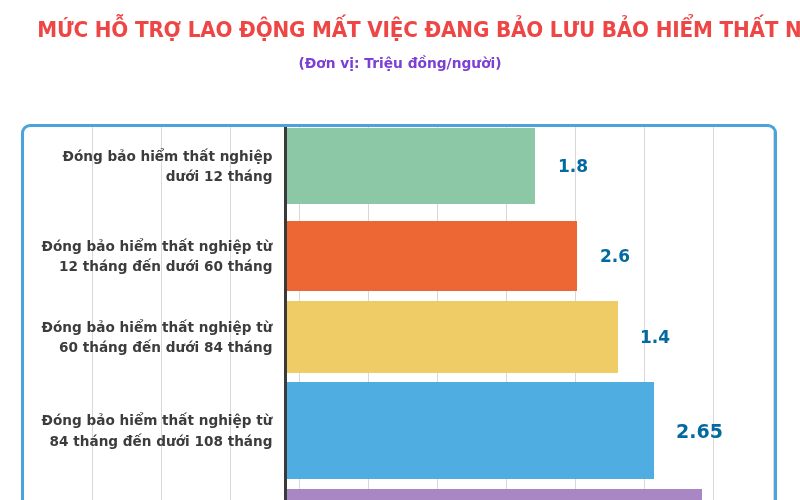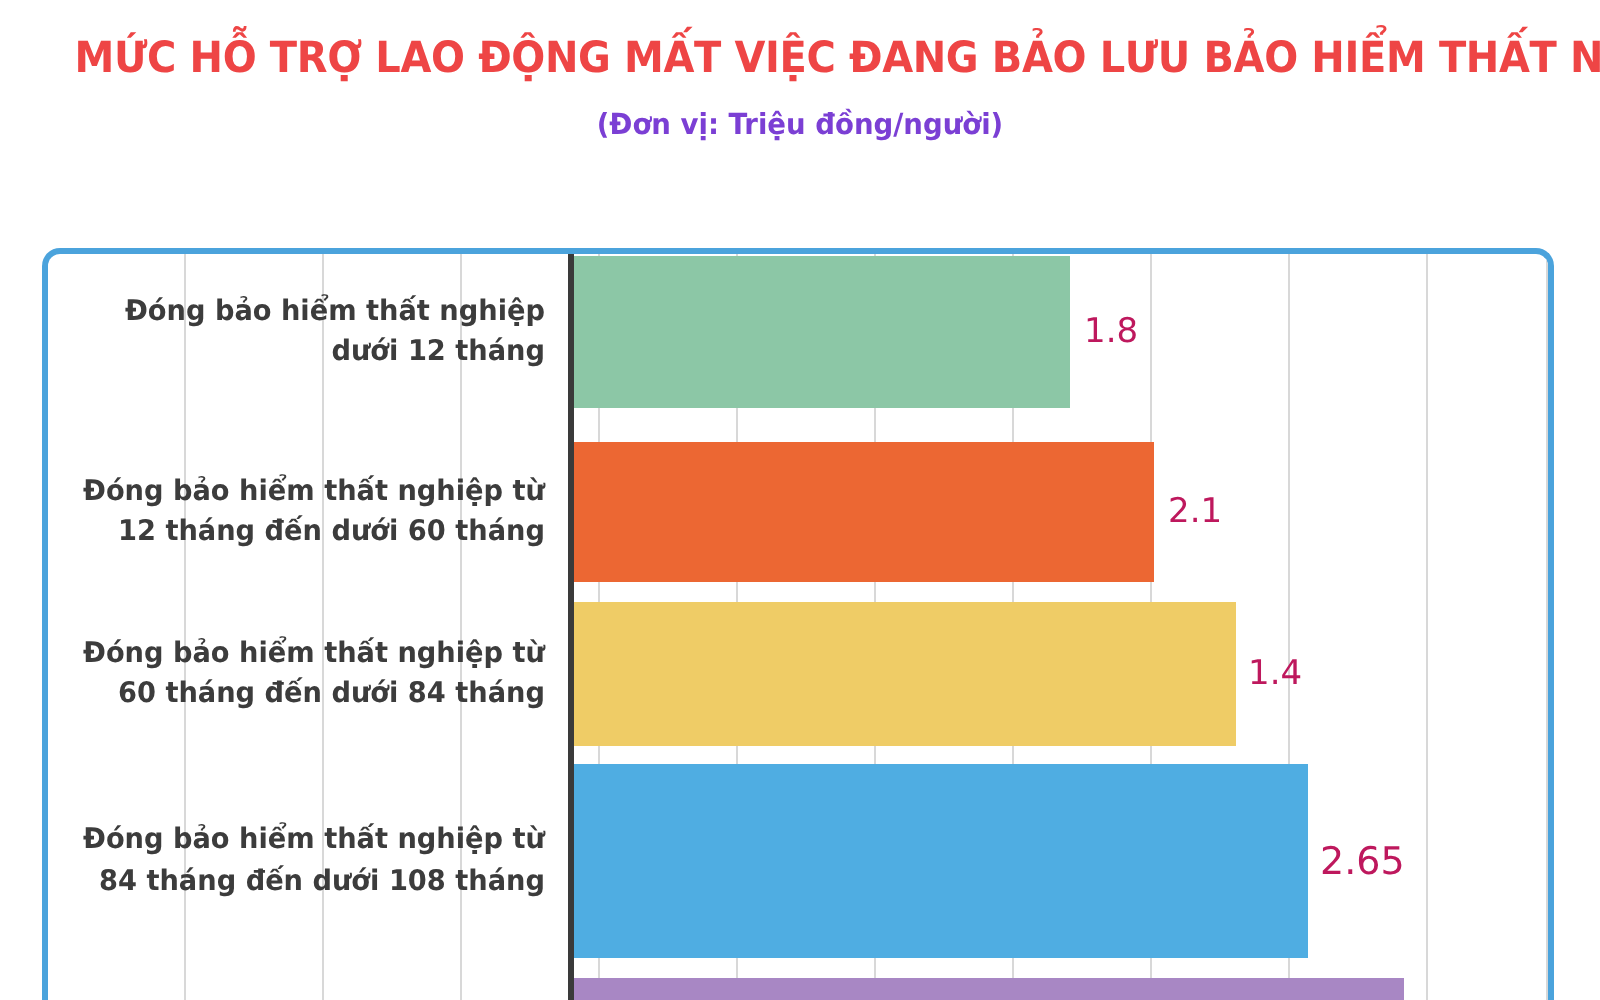--- a/index.html
+++ b/index.html
@@ -120,25 +120,26 @@
     transform: scaleX(0.96);
     transform-origin: right center;
   }
   .bar {
     position: absolute;
     height: 100%;
     top: 0;
   }
   .bar-value {
     position: absolute;
-    color: #be185d;
+    color: #0369a1;
     font-size: 17px;
-    font-weight: normal;
+    font-weight: bold;
     white-space: nowrap;
     transform: translateY(-50%);
+    margin-left: 16px;
   }
   .bar-value.big {
     font-size: 19px;
     text-align: right;
   }
 </style>
 </head>
 <body>
 
 <div class="header">
@@ -171,21 +172,21 @@
         <div class="cat-label" style="width:260px;right:auto;left:0">Đóng bảo hiểm thất nghiệp
 dưới 12 tháng</div>
         <div class="bar" style="left:263px;width:248px;background:#8cc7a6"></div>
         <div class="bar-value" style="left:518px;top:50%">1.8</div>
       </div>
 
       <div class="row" style="top:94px;height:70px">
         <div class="cat-label" style="width:260px;right:auto;left:0">Đóng bảo hiểm thất nghiệp từ
 12 tháng đến dưới 60 tháng</div>
         <div class="bar" style="left:263px;width:290px;background:#ec6733"></div>
-        <div class="bar-value" style="left:560px;top:50%">2.1</div>
+        <div class="bar-value" style="left:560px;top:50%">2.6</div>
       </div>
 
       <div class="row" style="top:174px;height:72px">
         <div class="cat-label" style="width:260px;right:auto;left:0">Đóng bảo hiểm thất nghiệp từ
 60 tháng đến dưới 84 tháng</div>
         <div class="bar" style="left:263px;width:331px;background:#efcc66"></div>
         <div class="bar-value" style="left:600px;top:50%">1.4</div>
       </div>
 
       <div class="row" style="top:255px;height:97px">

